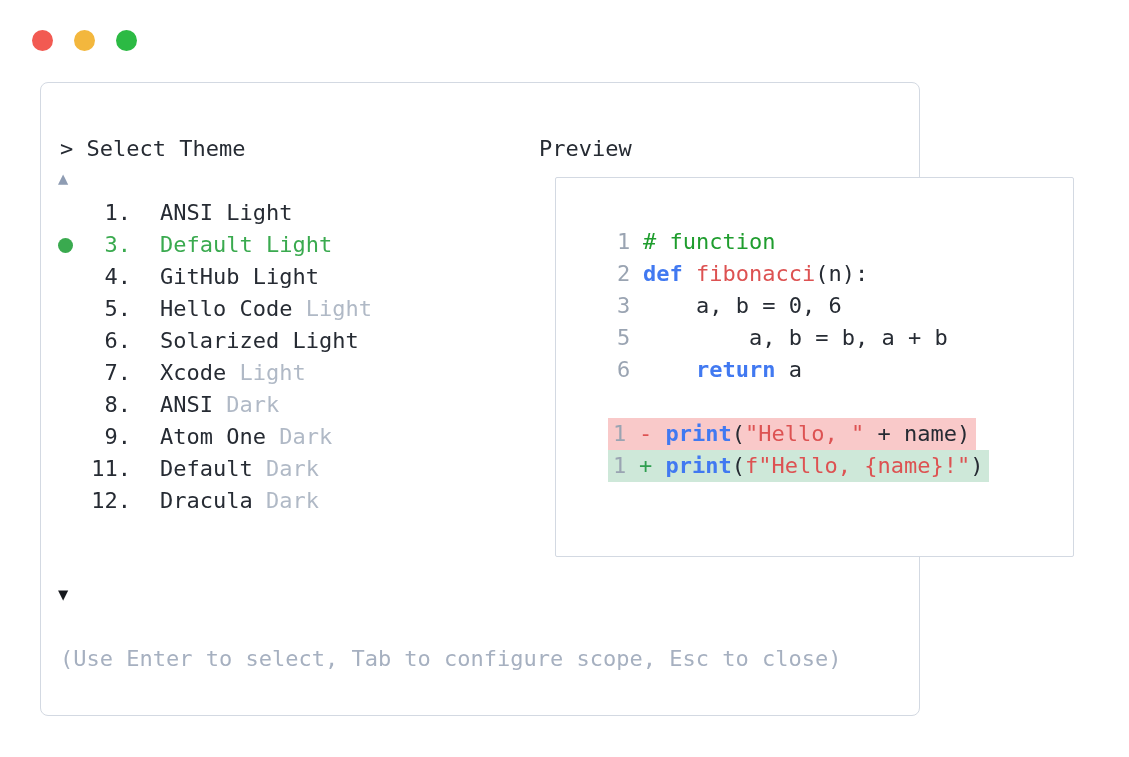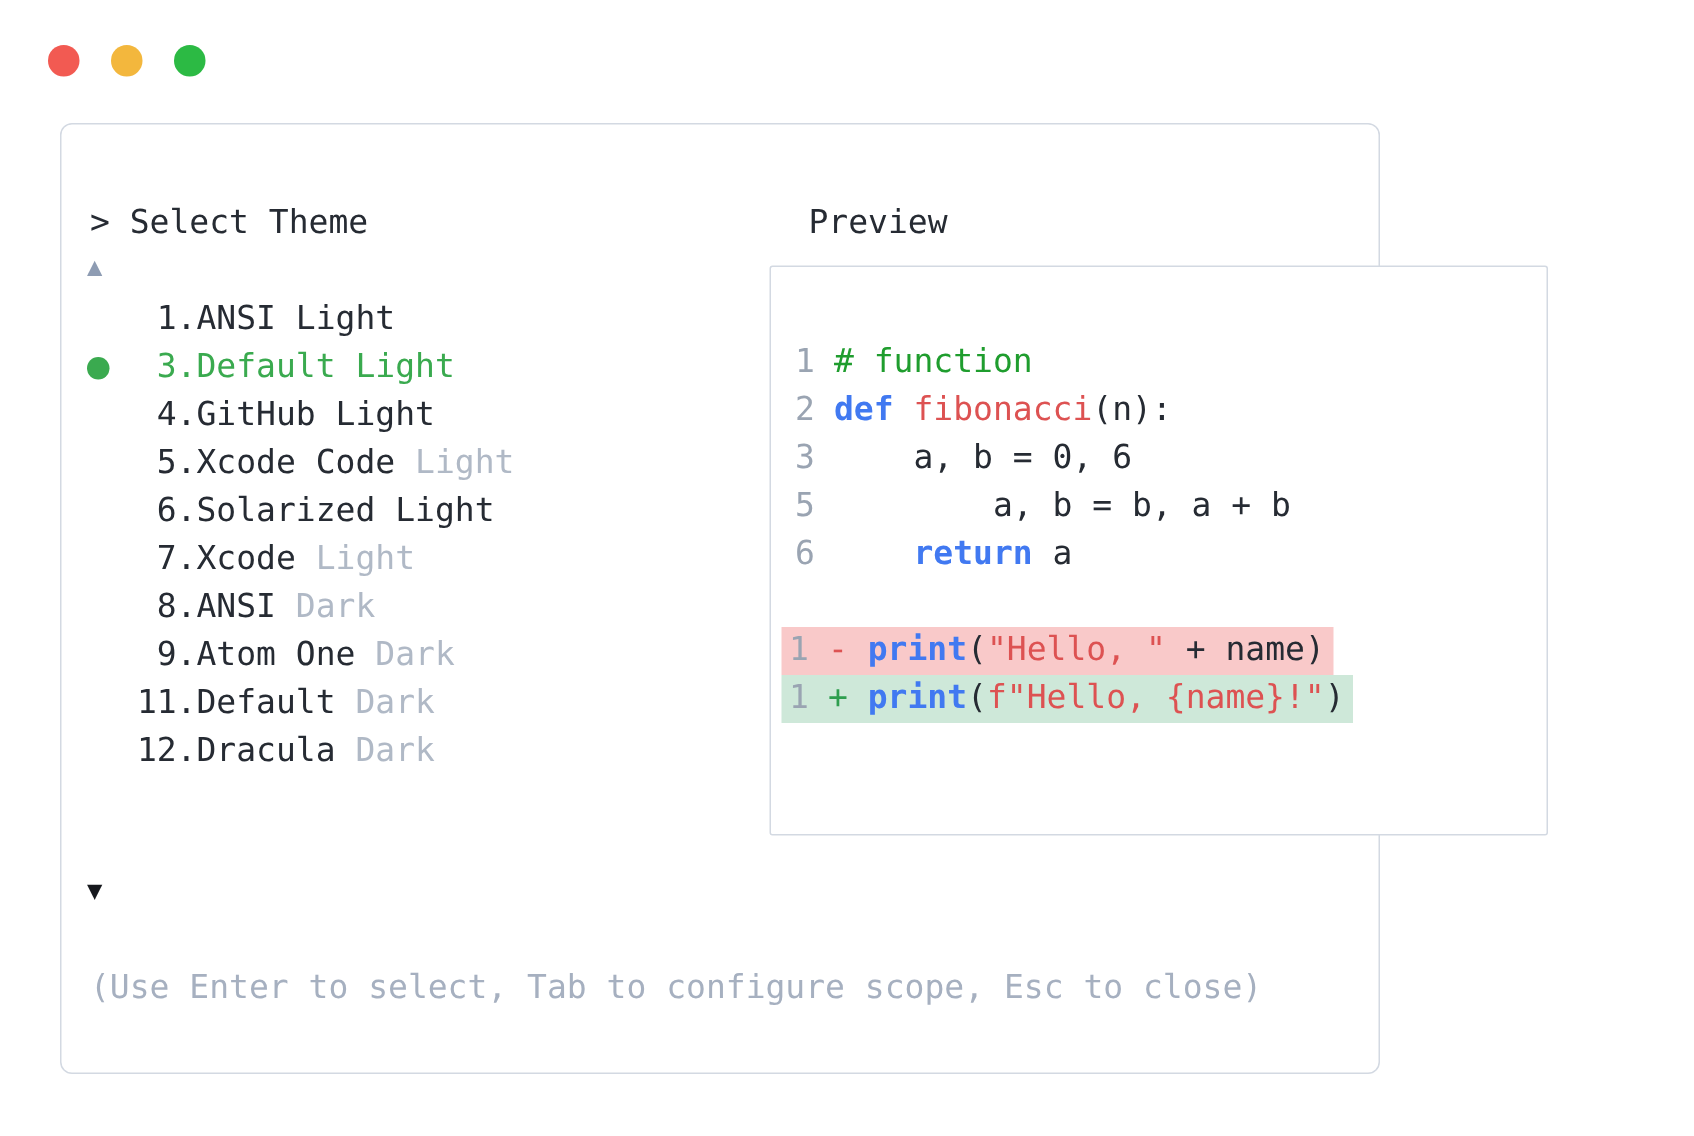--- a/index.html
+++ b/index.html
@@ -22,31 +22,31 @@
   .scroll-up { position: absolute; left: 17px; top: 79px; height: 32px; line-height: 32px;
                font-size: 17px; color: var(--scroll_up, #8e9cb3); cursor: pointer; }
   .scroll-down { position: absolute; left: 17px; top: 495px; height: 32px; line-height: 32px;
                  font-size: 17px; color: #16181d; cursor: pointer; }
 
   .theme-list { position: absolute; left: 0; top: 114px; width: 470px; }
   .theme-row { position: relative; height: 32px; line-height: 32px; padding-left: 19px; white-space: pre; cursor: pointer; }
   .theme-row .dot { position: absolute; left: 17px; top: 8.5px; width: 15px; height: 15px;
                     border-radius: 50%; background: var(--selection_green, #3aaa4f); }
   .theme-row .num { display: inline-block; width: 71px; text-align: right; }
-  .theme-row .name { margin-left: 0; }
+  .theme-row .name { margin-left: 29px; }
   .theme-row .suffix { color: var(--muted, #b0b9c6); }
   .theme-row.selected .num, .theme-row.selected .name { color: var(--selection_green, #3aaa4f); }
 
   .footer-hint { position: absolute; left: 19px; top: 560px; color: var(--hint, #a6b0c0); white-space: pre; }
 
   
   .preview-label { position: absolute; left: 498px; top: 50px; }
-  .code-box { position: absolute; left: 472px; top: 94px; width: 519px; height: 380px;
+  .code-box { position: absolute; left: 514px; top: 94px; width: 519px; height: 380px;
               border: 1.5px solid var(--border, #d3d9e2); border-radius: 2px; background: #fff;
-              padding-top: 48px; }
+              padding-top: 48px; padding-left: 45px; }
   .code-line { height: 32px; line-height: 32px; padding-left: 16px; white-space: pre; }
   .code-line .ln { display: inline-block; width: 13px; text-align: right; margin-right: 13px;
                    color: var(--line_number, #9aa4b2); }
   .code-line.diff { padding-left: 7px; }
   .diff-bg { display: inline-block; padding: 0 6px 0 5px; height: 32px; }
   .diff-bg.del { background: var(--diff_del_bg, #f9c9c9); }
   .diff-bg.add { background: var(--diff_add_bg, #cee8d9); }
 
   .tok-plain    { color: var(--text, #262b33); }
   .tok-comment  { color: var(--comment_green, #1f9d2e); }
@@ -65,21 +65,21 @@
   <span class="light green"></span>
 </div>
 
 <div class="panel">
   <div class="prompt">&gt; Select Theme</div>
   <div class="scroll-up">▲</div>
   <div class="theme-list">
       <div class="theme-row"><span class="num">1.</span><span class="name">ANSI Light</span></div>
       <div class="theme-row selected"><span class="dot"></span><span class="num">3.</span><span class="name">Default Light</span></div>
       <div class="theme-row"><span class="num">4.</span><span class="name">GitHub Light</span></div>
-      <div class="theme-row"><span class="num">5.</span><span class="name">Xcode Code</span><span class="suffix"> Light</span></div>
+      <div class="theme-row"><span class="num">5.</span><span class="name">Hello Code</span><span class="suffix"> Light</span></div>
       <div class="theme-row"><span class="num">6.</span><span class="name">Solarized Light</span></div>
       <div class="theme-row"><span class="num">7.</span><span class="name">Xcode</span><span class="suffix"> Light</span></div>
       <div class="theme-row"><span class="num">8.</span><span class="name">ANSI</span><span class="suffix"> Dark</span></div>
       <div class="theme-row"><span class="num">9.</span><span class="name">Atom One</span><span class="suffix"> Dark</span></div>
       <div class="theme-row"><span class="num">11.</span><span class="name">Default</span><span class="suffix"> Dark</span></div>
       <div class="theme-row"><span class="num">12.</span><span class="name">Dracula</span><span class="suffix"> Dark</span></div>
     </div>
   <div class="scroll-down">▼</div>
   <div class="footer-hint">(Use Enter to select, Tab to configure scope, Esc to close)</div>
 

